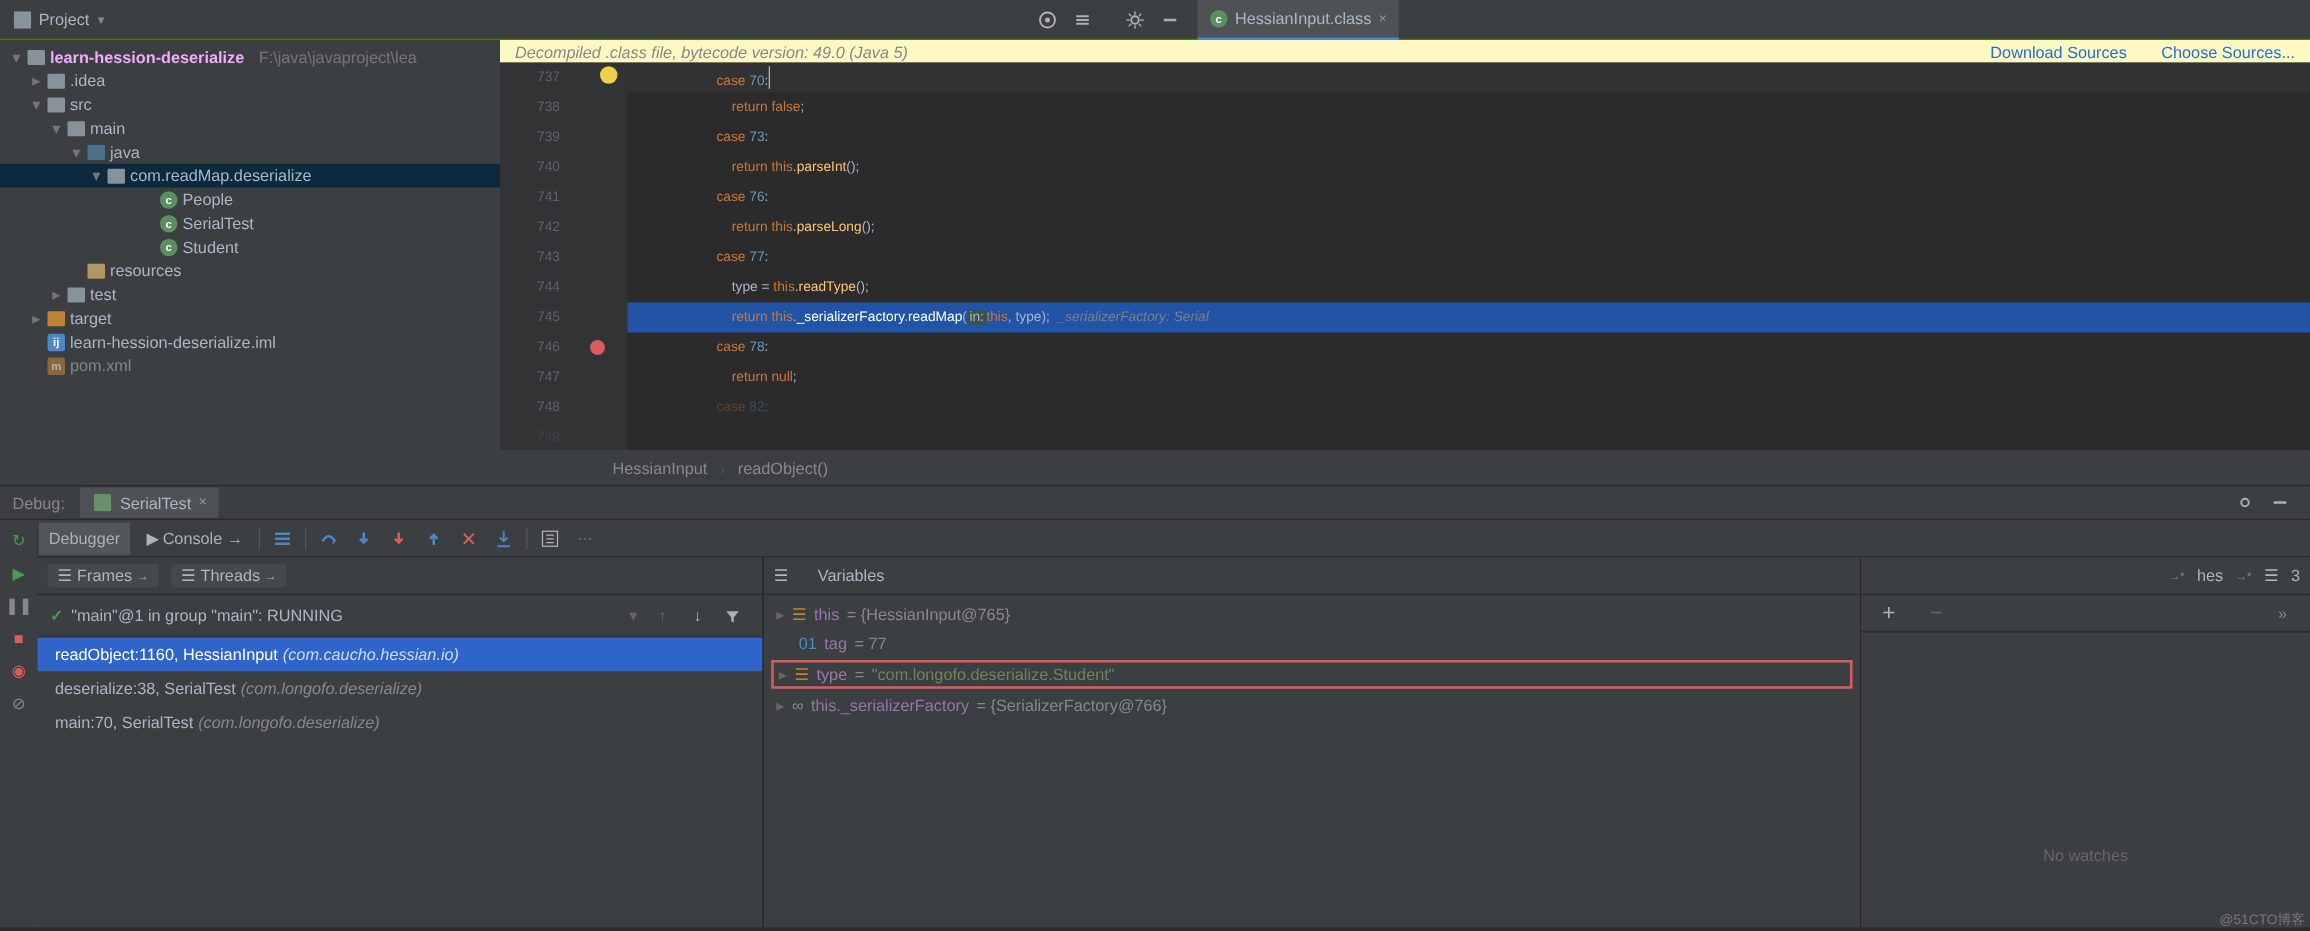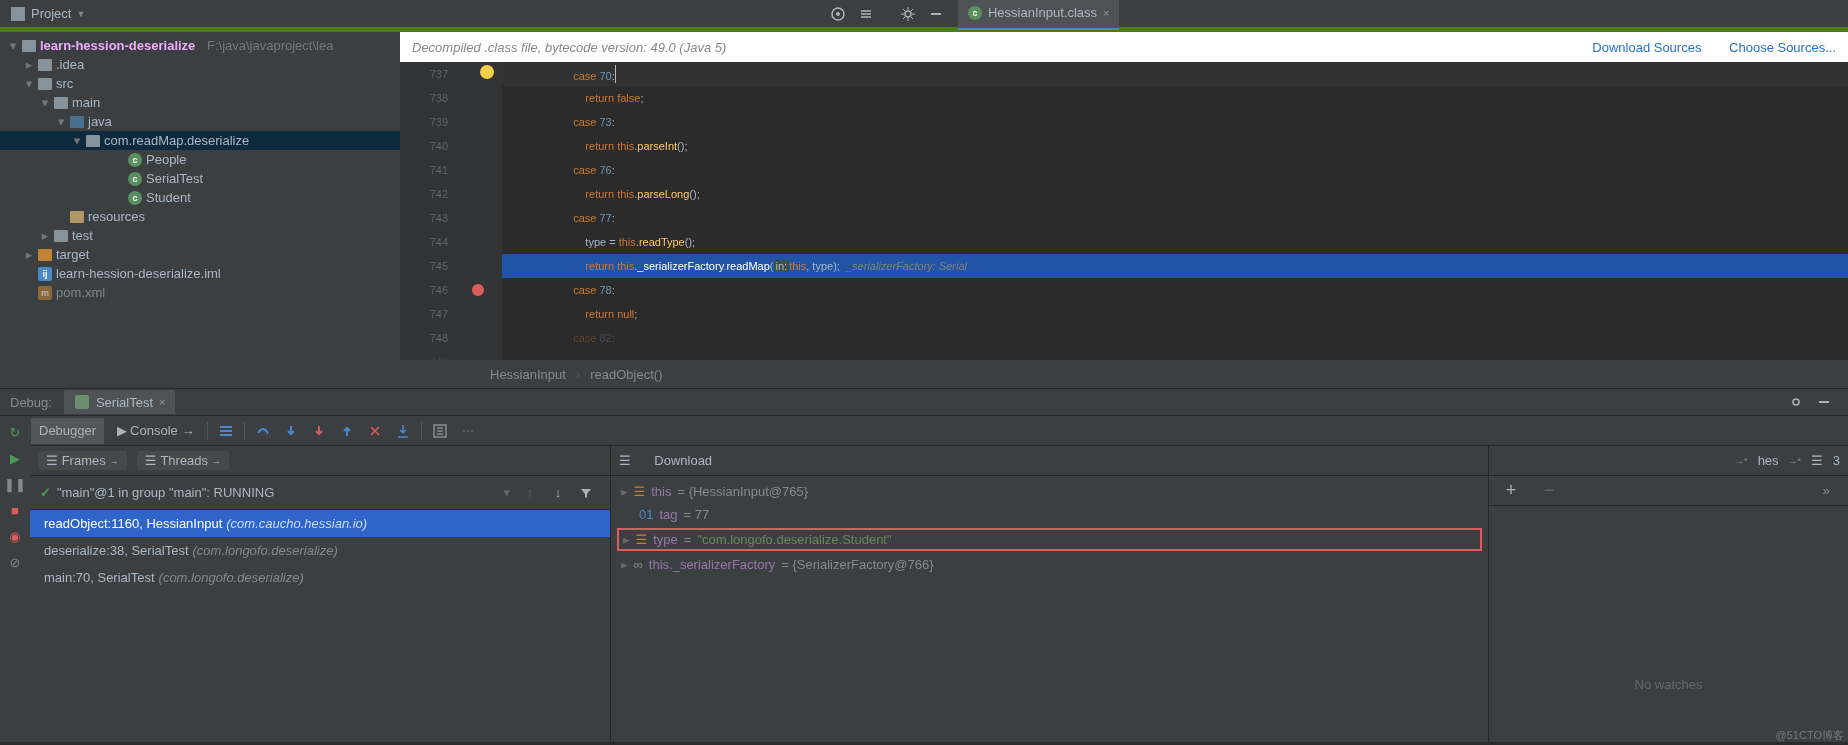--- a/index.html
+++ b/index.html
@@ -1,17 +1,17 @@
 <!DOCTYPE html>
 <html><head>
 <meta charset="utf-8">
 <style>
 * { margin:0; padding:0; box-sizing:border-box; font-family:"Segoe UI",Arial,sans-serif; }
 body { width:1848px; height:745px; background:#2b2b2b; color:#a9b7c6; overflow:hidden; font-size:13px; }
-.top-toolbar { height:32px; background:#3c3f41; display:flex; align-items:center; border-bottom:5px solid #4d7c0f; }
+.top-toolbar { height:32px; background:#3c3f41; display:flex; align-items:center; border-bottom:1px solid #4d7c0f; }
 .project-btn { display:flex; align-items:center; gap:5px; padding:4px 10px; cursor:pointer; }
 .spacer { flex:1; }
 .tool-icon { width:24px; height:24px; display:flex; align-items:center; justify-content:center; color:#afb1b3; cursor:pointer; margin:0 2px; }
 .tab-bar { display:flex; align-items:center; background:#3c3f41; height:32px; }
 .editor-tab { display:flex; align-items:center; gap:6px; padding:0 10px; height:100%; background:#4e5254; border-bottom:2px solid #4a88c7; }
 .file-icon-c { width:14px; height:14px; background:#5a8f5f; border-radius:50%; display:inline-flex; align-items:center; justify-content:center; font-size:9px; color:#fff; font-weight:bold; }
 .file-icon-j { width:14px; height:14px; background:#4a88c7; border-radius:2px; display:inline-flex; align-items:center; justify-content:center; font-size:9px; color:#fff; font-weight:bold; }
 .close-x { font-size:11px; color:#999; cursor:pointer; }
 .main-row { display:flex; height:356px; }
 .project-panel { width:400px; background:#3c3f41; overflow:hidden; position:relative; }
@@ -23,21 +23,21 @@
 .tree-item.depth-3 { padding-left:56px; }
 .tree-item.depth-4 { padding-left:72px; }
 .tree-item.depth-5 { padding-left:128px; }
 .tree-item.selected { background:#0d293e; }
 .arrow { display:inline-block; width:10px; text-align:center; color:#767676; }
 .folder-icon { width:14px; height:12px; background:#87939a; border-radius:1px; display:inline-block; }
 .folder-icon.orange { background:#c28236; }
 .label-bold { font-weight:bold; color:#f0abfc; }
 .label-path { color:#767676; }
 .editor-area { flex:1; background:#2b2b2b; display:flex; flex-direction:column; position:relative; }
-.banner { height:30px; background:#ffffff; display:flex; align-items:center; padding:0 12px; color:#888; font-style:italic; }
+.banner { height:18px; background:#fef9c3; display:flex; align-items:center; padding:0 12px; color:#888; font-style:italic; }
 .banner .links { margin-left:auto; font-style:normal; }
 .banner a { color:#2470cd; margin-left:24px; cursor:pointer; }
 .code-area { flex:1; display:flex; font-family:Consolas,monospace; font-size:11px; overflow:hidden; position:relative; }
 .gutter { width:60px; background:#313335; color:#606366; text-align:right; padding-right:12px; }
 .gutter-marks { width:42px; background:#313335; }
 .gut-line { height:24px; line-height:24px; position:relative; }
 .code-lines { flex:1; position:relative; }
 .code-line { height:24px; line-height:24px; white-space:pre; padding-left:10px; position:relative; }
 .code-line.hl-caret { background:#323232; }
 .code-line.hl-exec { background:#2154a6; }
@@ -395,21 +395,21 @@
               <span class="pkg">(com.longofo.deserialize)</span>
             </div>
           <div class="frame-row">
               <span>main:70, SerialTest </span>
               <span class="pkg">(com.longofo.deserialize)</span>
             </div>
         </div>
       </div>
 
       <div class="vars-col">
-        <div class="col-header"><span>☰</span>&nbsp;<span>Download</span></div>
+        <div class="col-header"><span>☰</span>&nbsp;<span>Variables</span></div>
         <div class="vars-list">
           <div class="var-row">
               <span style="color:#666">▸</span>
               <span style="color:#c28236">☰</span>
               <span class="var-name">this</span>
               <span class="var-val"> = {HessianInput@765}</span>
             </div>
           <div class="var-row">
               <span style="width:12px"></span>
               <span style="color:#4a88c7">01</span>

